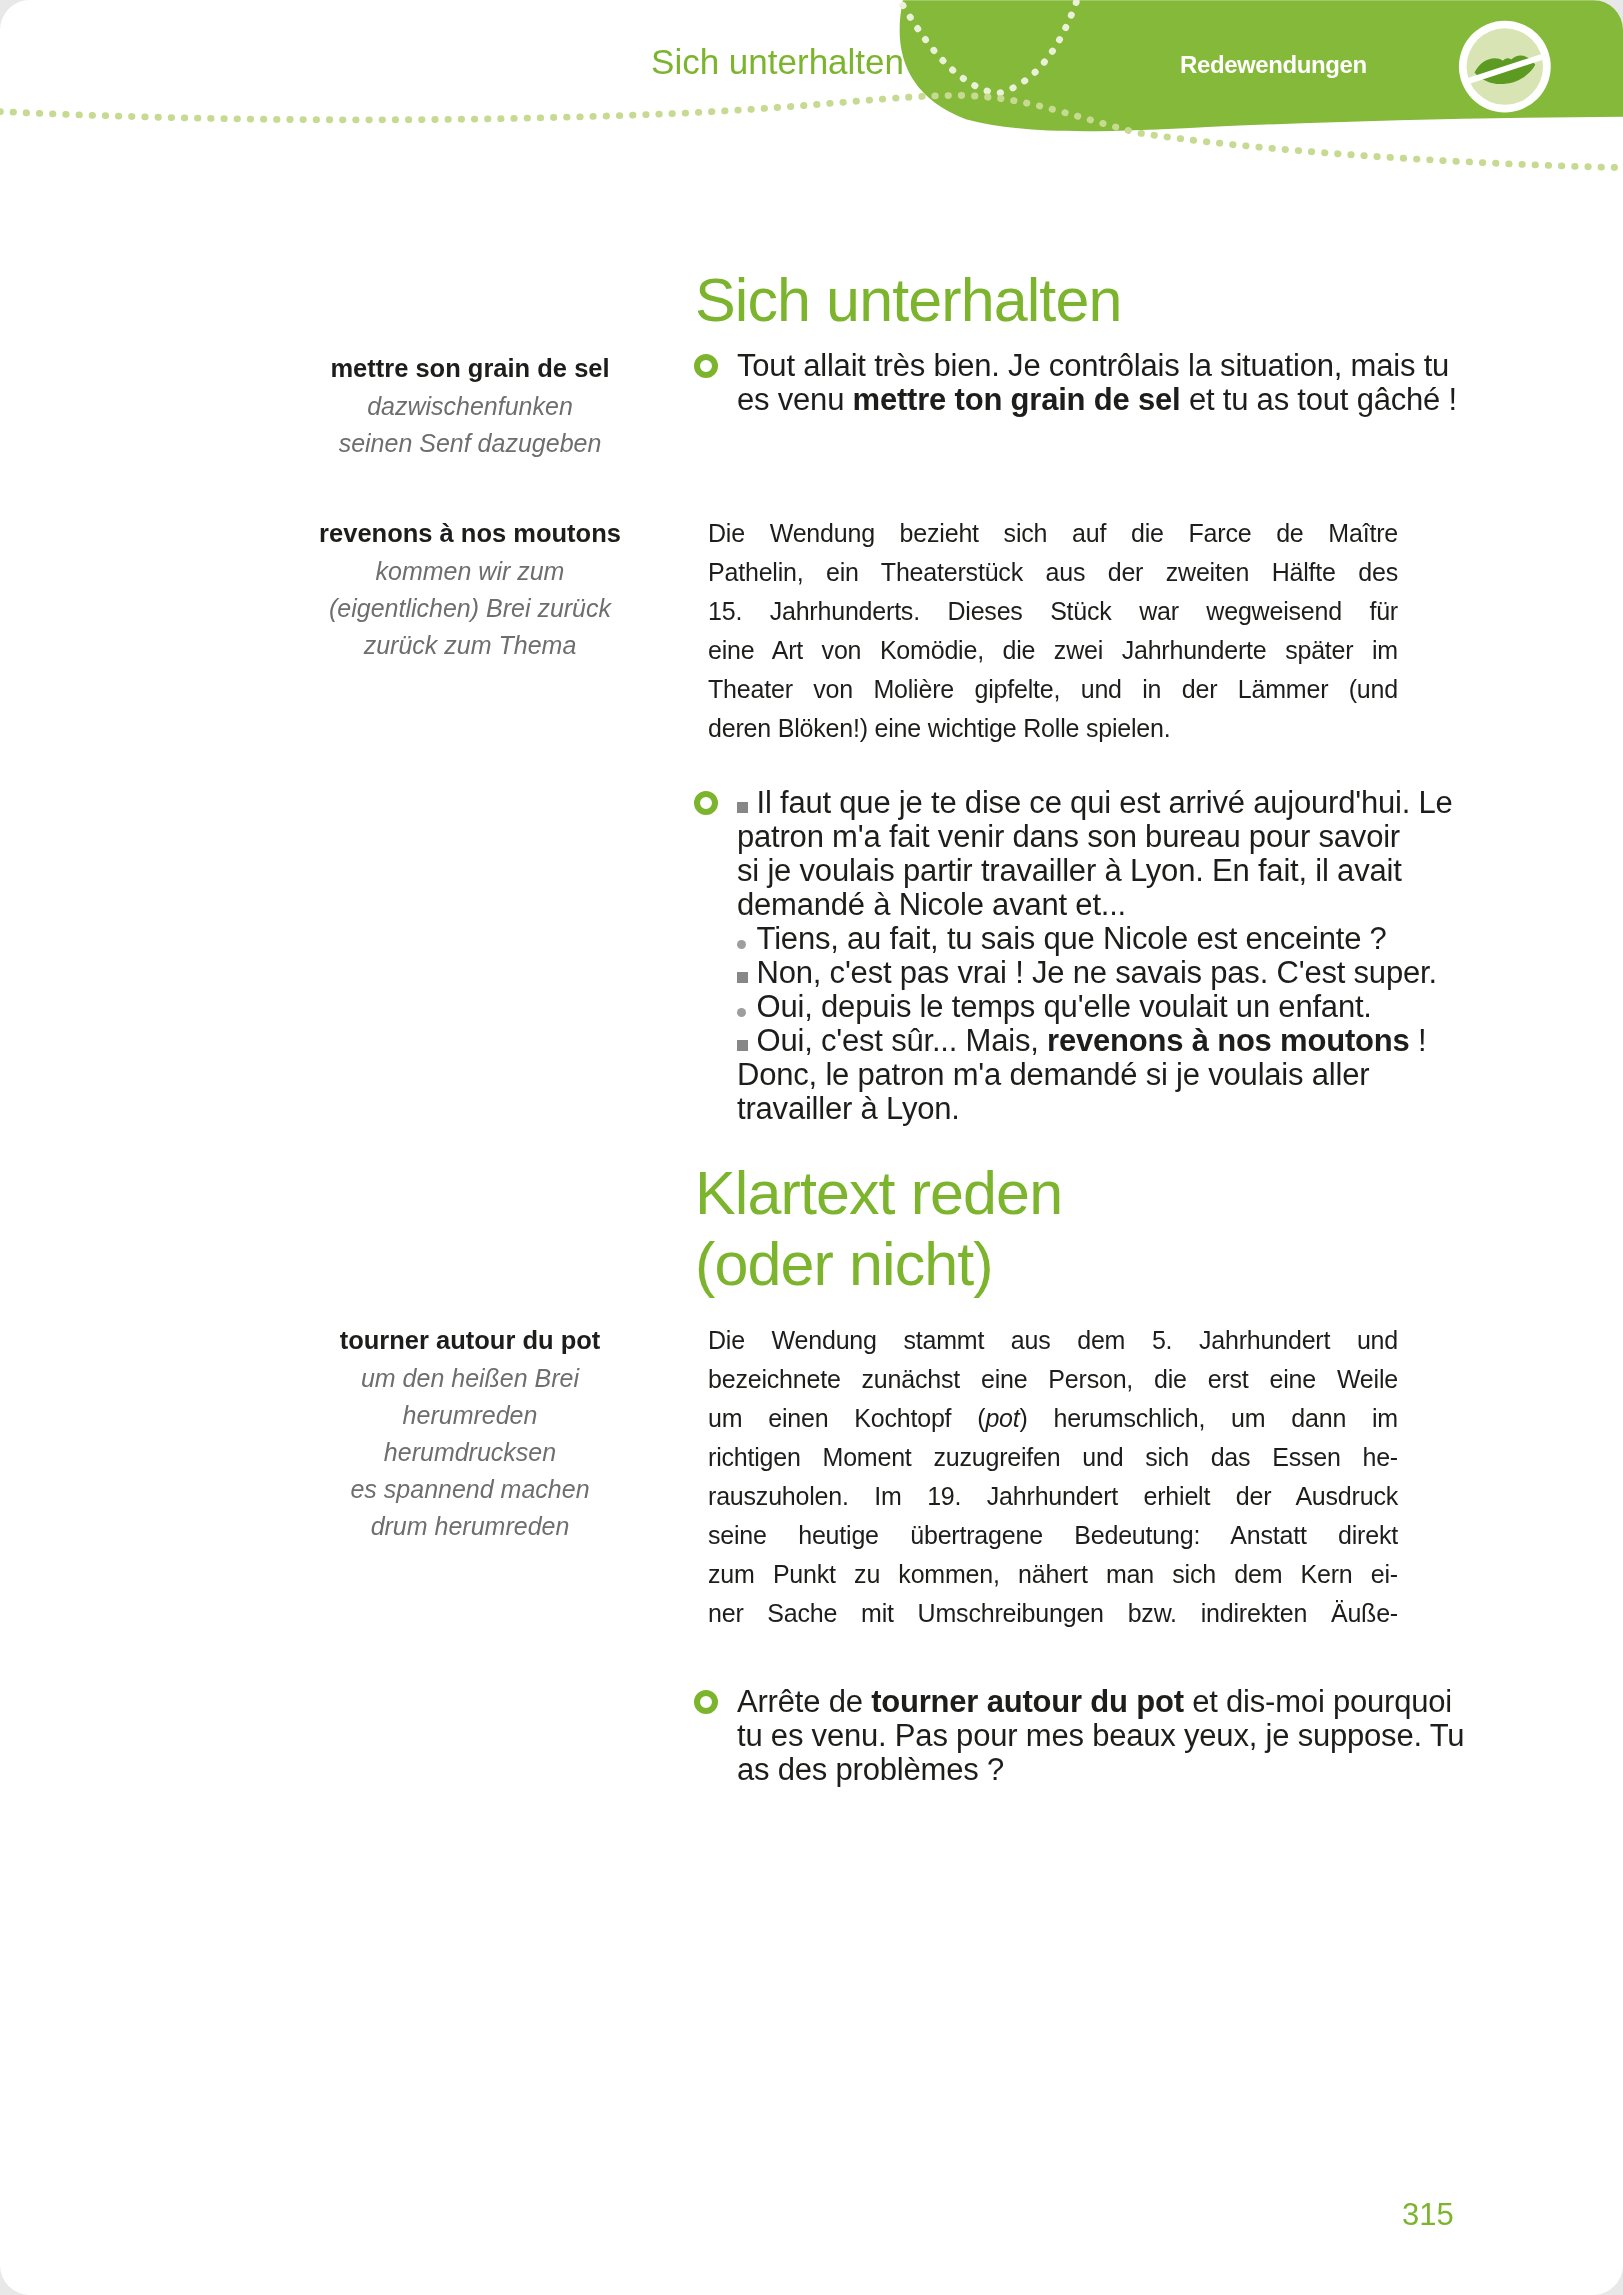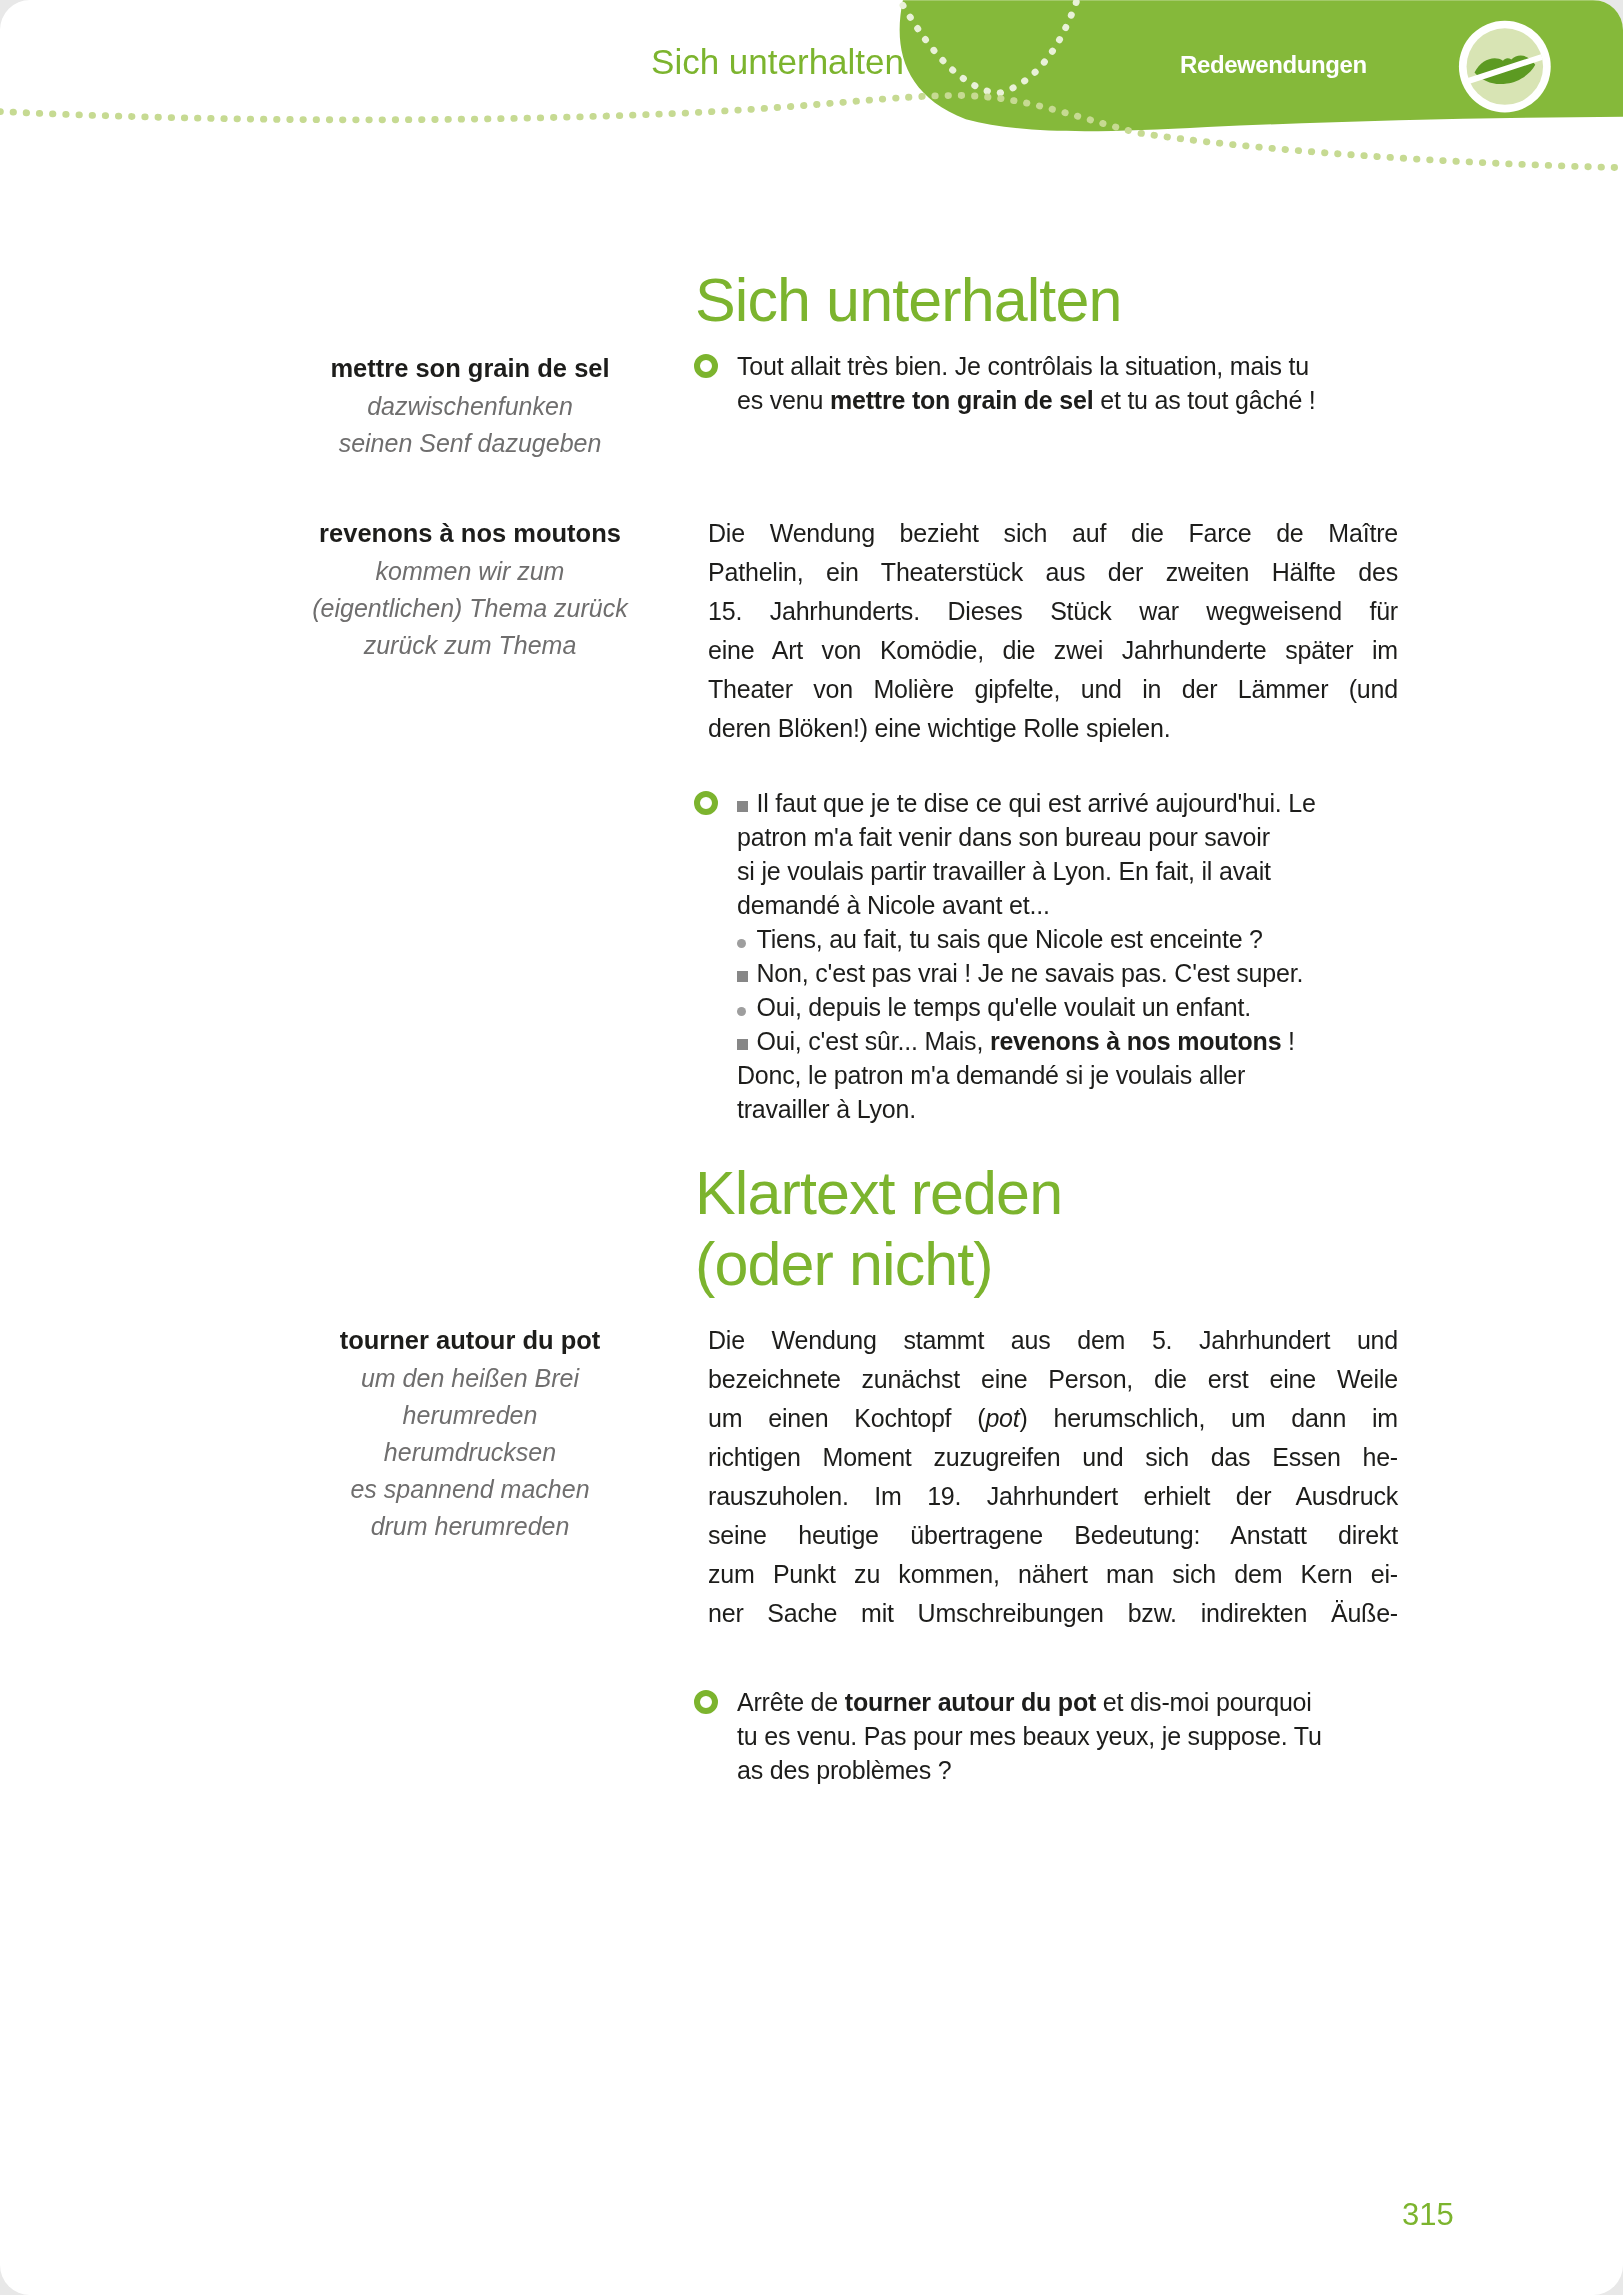--- a/index.html
+++ b/index.html
@@ -28,21 +28,21 @@
   .mgloss{font-style:italic;font-size:25px;line-height:37px;color:var(--gray);white-space:nowrap;}
   .bcol{position:absolute;left:415px;top:0;width:690px;}
   .block{position:absolute;left:12px;width:100%;}
   .block.dialogue{left:41px;width:650px;}
   .pline{
     font-size:25px;line-height:39px;color:var(--ink);letter-spacing:-0.2px;
     text-align:justify;text-align-last:justify;
   }
   .pline.last{text-align:left;text-align-last:left;}
   .dline{
-    position:relative;font-size:25px;line-height:34px;color:var(--ink);
+    position:relative;font-size:31px;line-height:34px;color:var(--ink);
     letter-spacing:-0.2px;white-space:nowrap;
   }
   .seg-b{font-weight:bold;}
   .seg-i{font-style:italic;}
   .ring{
     position:absolute;left:-43px;top:5.1px;width:24px;height:24px;
     border:6.8px solid var(--green);border-radius:50%;box-sizing:border-box;background:#fff;
   }
   .sqm{display:inline-block;width:11px;height:11px;background:#878787;margin-right:8.5px;}
   .dotm{display:inline-block;width:9.4px;height:9.4px;background:#9e9e9e;border-radius:50%;margin-right:10.2px;}
@@ -86,21 +86,21 @@
           <div class="block dialogue" style="top: 0px;">
             <div class="dline"><span class="ring"></span><span>Tout allait très bien. Je contrôlais la situation, mais tu</span></div>
             <div class="dline"><span>es venu </span><span class="seg-b">mettre ton grain de sel</span><span> et tu as tout gâché !</span></div>
           </div>
         </div>
       </div>
       <div class="entry" style="top: 514px;">
         <div class="mcol">
           <div class="mterm">revenons à nos moutons</div>
           <div class="mgloss">kommen wir zum</div>
-          <div class="mgloss">(eigentlichen) Thema zurück</div>
+          <div class="mgloss">(eigentlichen) Brei zurück</div>
           <div class="mgloss">zurück zum Thema</div>
         </div>
         <div class="bcol">
           <div class="block para" style="top: 0px;">
             <div class="pline"><span>Die Wendung bezieht sich auf die Farce de Maître</span></div>
             <div class="pline"><span>Pathelin, ein Theaterstück aus der zweiten Hälfte des</span></div>
             <div class="pline"><span>15. Jahrhunderts. Dieses Stück war wegweisend für</span></div>
             <div class="pline"><span>eine Art von Komödie, die zwei Jahrhunderte später im</span></div>
             <div class="pline"><span>Theater von Molière gipfelte, und in der Lämmer (und</span></div>
             <div class="pline last"><span>deren Blöken!) eine wichtige Rolle spielen.</span></div>

